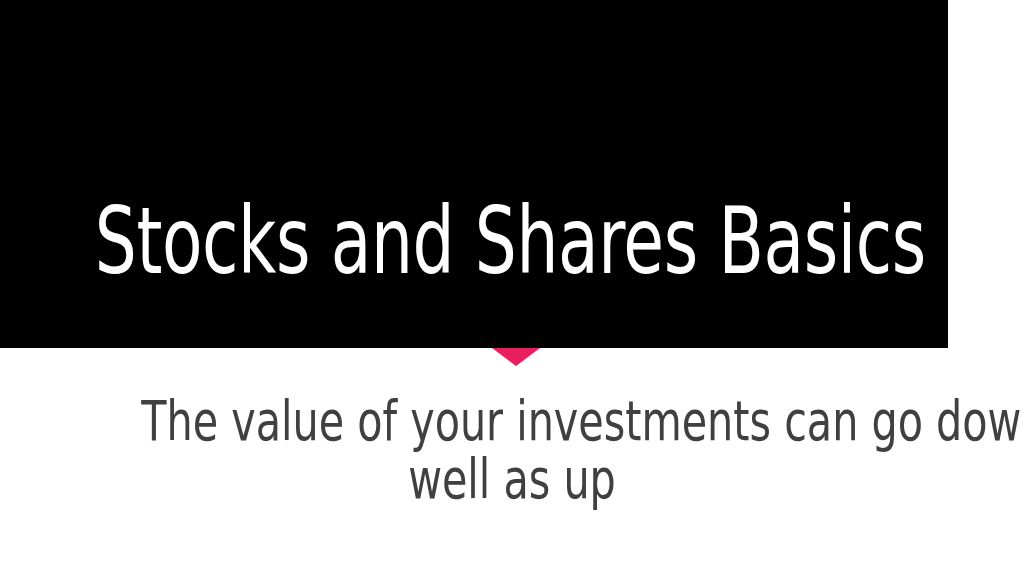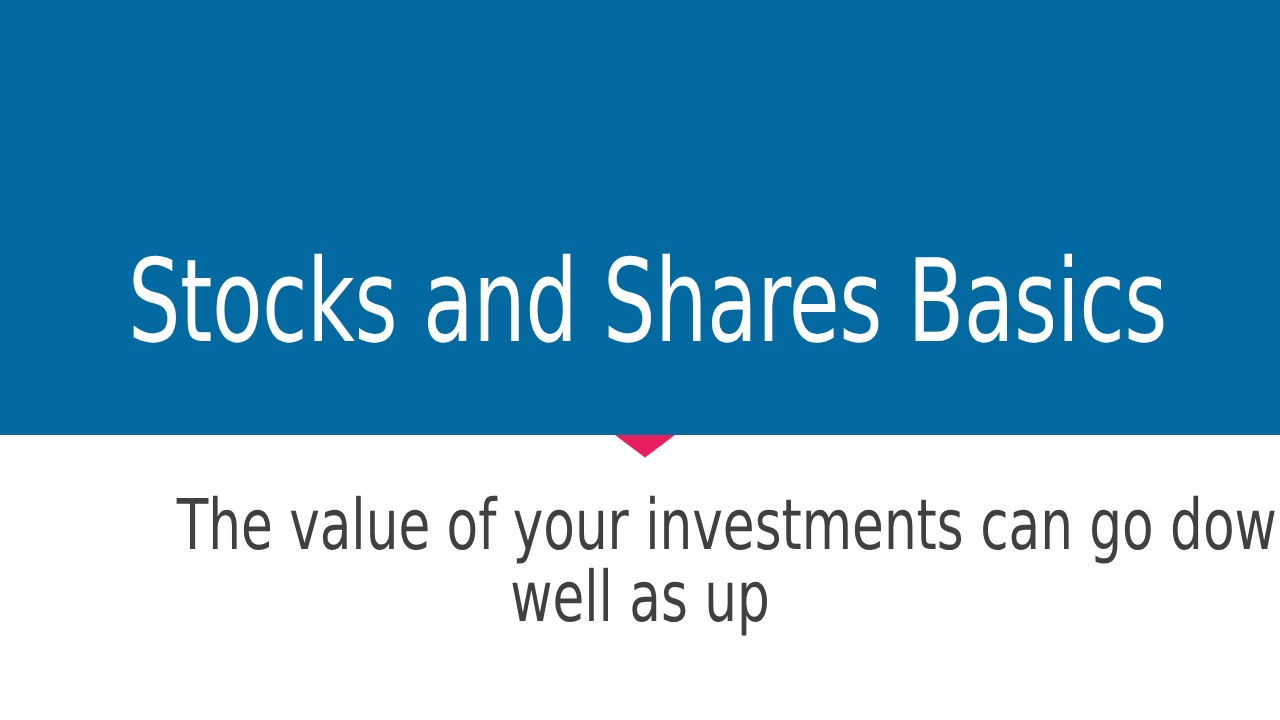--- a/index.html
+++ b/index.html
@@ -20,23 +20,23 @@
     height: 576px;
     background: #ffffff;
     overflow: hidden;
   }
 
   
   .title-banner {
     position: absolute;
     left: 0;
     top: 0;
-    width: 1024px;
+    width: 948px;
     height: 348px;
-    background: #0369a1;
+    background: #000000;
   }
 
   .title-text {
     position: absolute;
     left: 0;
     right: 0;
     top: 196px;
     text-align: center;
     color: #ffffff;
     font-family: "Liberation Sans Narrow", "DejaVu Sans Condensed", "Liberation Sans", sans-serif;

